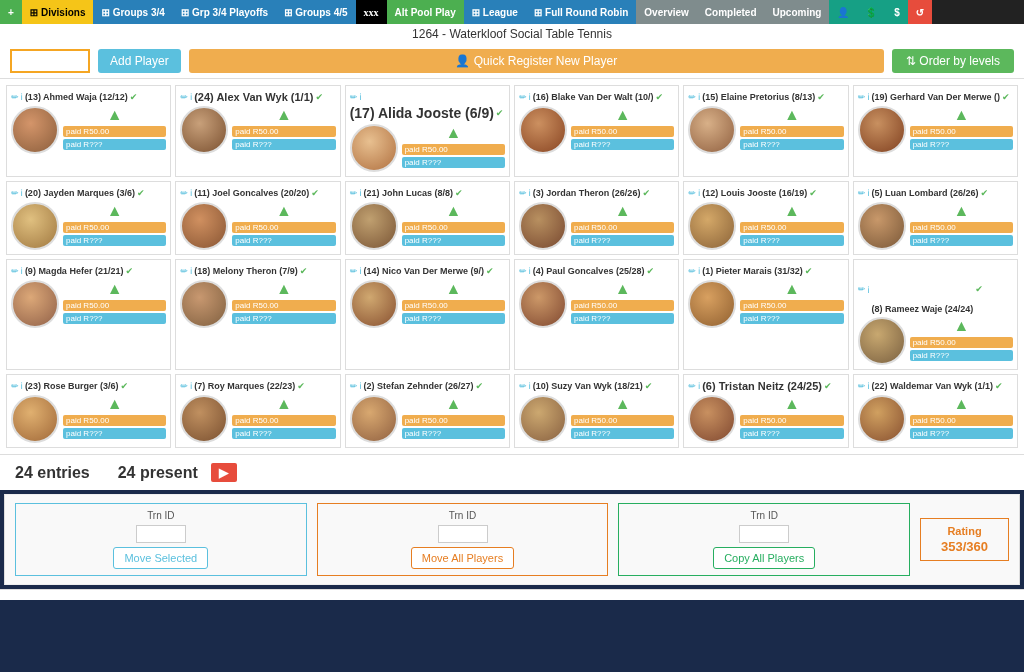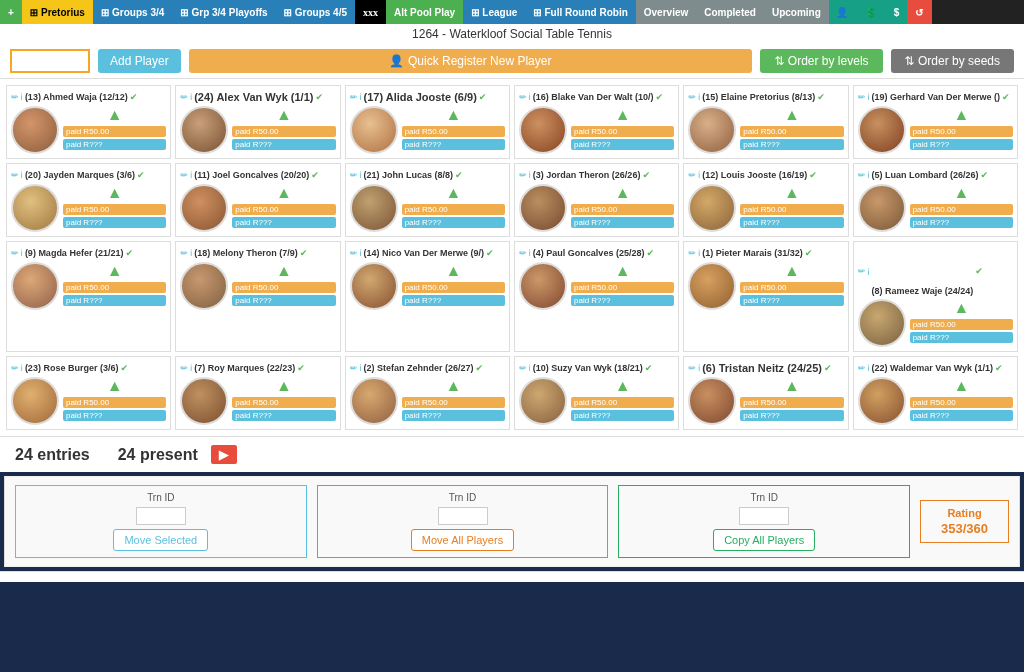--- a/index.html
+++ b/index.html
@@ -53,21 +53,21 @@
     
     .footer { background: #fff; text-align: center; padding: 6px; border-top: 1px solid #ddd; }
     .footer .format-label { font-size: 11px; color: #555; }
     .footer .format-value { font-size: 16px; font-weight: bold; color: #333; }
   </style>
 </head>
 <body>
 
 <div class="top-nav">
   <button class="nav-btn green">+</button>
-  <button class="nav-btn yellow">⊞ Pretorius</button>
+  <button class="nav-btn yellow">⊞ Divisions</button>
   <button class="nav-btn blue">⊞ Groups 3/4</button>
   <button class="nav-btn blue">⊞ Grp 3/4 Playoffs</button>
   <button class="nav-btn blue">⊞ Groups 4/5</button>
   <button class="nav-btn orange">xxx</button>
   <button class="nav-btn green">Alt Pool Play</button>
   <button class="nav-btn blue">⊞ League</button>
   <button class="nav-btn blue">⊞ Full Round Robin</button>
   <button class="nav-btn gray">Overview</button>
   <button class="nav-btn gray">Completed</button>
   <button class="nav-btn gray">Upcoming</button>
@@ -79,21 +79,20 @@
 
 <div class="title-bar">
   <span>1264 - Waterkloof Social Table Tennis</span>
 </div>
 
 <div class="action-bar" style="background:#fff; padding:5px 10px; display:flex; align-items:center; gap:8px;">
   <input type="text" style="border: 2px solid rgb(245, 166, 35); padding: 3px 6px; font-size: 12px; width: 80px;">
   <button class="btn-add">Add Player</button>
   <button class="btn-quick" style="flex:1; background:#f0ad4e;">👤 Quick Register New Player</button>
   <button class="btn-order-green">⇅ Order by levels</button>
-  <button class="btn-order-gray">⇅ Order by seeds</button>
 </div>
 
 <div class="players-area" id="players-grid">
 <div class="player-card" style="border: 1px solid rgb(221, 221, 221); padding: 4px; display: flex; flex-direction: column;">
       <div style="display:flex; align-items:center; gap:2px; font-size:9px; color:#333; margin-bottom:3px; flex-wrap:wrap;">
         <span style="color:#5bc0de; cursor:pointer;">✏</span>
         <span style="color:#5bc0de; cursor:pointer;">ℹ</span>
         <span style="font-weight:bold; font-size:9px;">(13) Ahmed Waja (12/12)</span>
         <span style="color:#5cb85c;">✔</span>
       </div>
@@ -119,21 +118,21 @@
           <div style="text-align:center; color:#5cb85c; font-size:16px;">▲</div>
           <div style="background:#f0ad4e; color:#fff; font-size:8px; padding:1px 3px; border-radius:2px;">paid R50.00</div>
           <div style="background:#5bc0de; color:#fff; font-size:8px; padding:1px 3px; border-radius:2px;">paid R???</div>
         </div>
       </div>
     </div>
     <div class="player-card" style="border: 1px solid rgb(221, 221, 221); padding: 4px; display: flex; flex-direction: column;">
       <div style="display:flex; align-items:center; gap:2px; font-size:9px; color:#333; margin-bottom:3px; flex-wrap:wrap;">
         <span style="color:#5bc0de; cursor:pointer;">✏</span>
         <span style="color:#5bc0de; cursor:pointer;">ℹ</span>
-        <span style="font-weight:bold; font-size:11px;">(17) Alida Jooste (6/9)</span>
+        <span style="font-weight:bold; font-size:14px;">(17) Alida Jooste (6/9)</span>
         <span style="color:#5cb85c;">✔</span>
       </div>
       <div style="display:flex; gap:4px; align-items:flex-start;">
         <div style="width:48px; height:48px; border-radius:50%; background:radial-gradient(circle at 40% 35%, #e8c090, #b07040); flex-shrink:0; border:2px solid #ddd;"></div>
         <div style="flex:1; display:flex; flex-direction:column; gap:2px;">
           <div style="text-align:center; color:#5cb85c; font-size:16px;">▲</div>
           <div style="background:#f0ad4e; color:#fff; font-size:8px; padding:1px 3px; border-radius:2px;">paid R50.00</div>
           <div style="background:#5bc0de; color:#fff; font-size:8px; padding:1px 3px; border-radius:2px;">paid R???</div>
         </div>
       </div>

